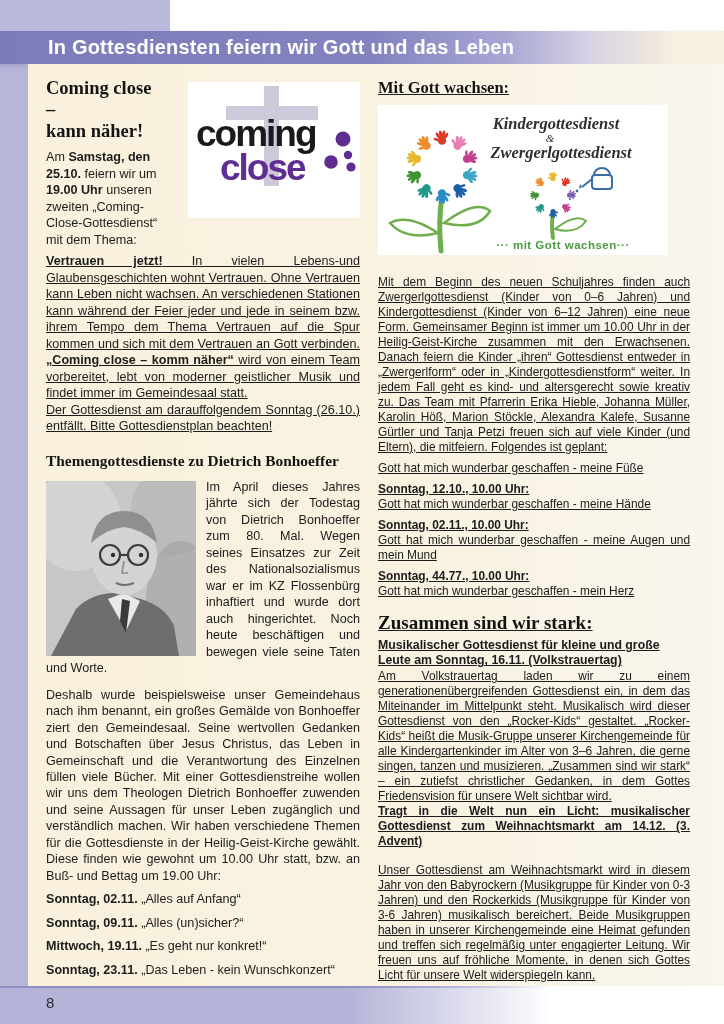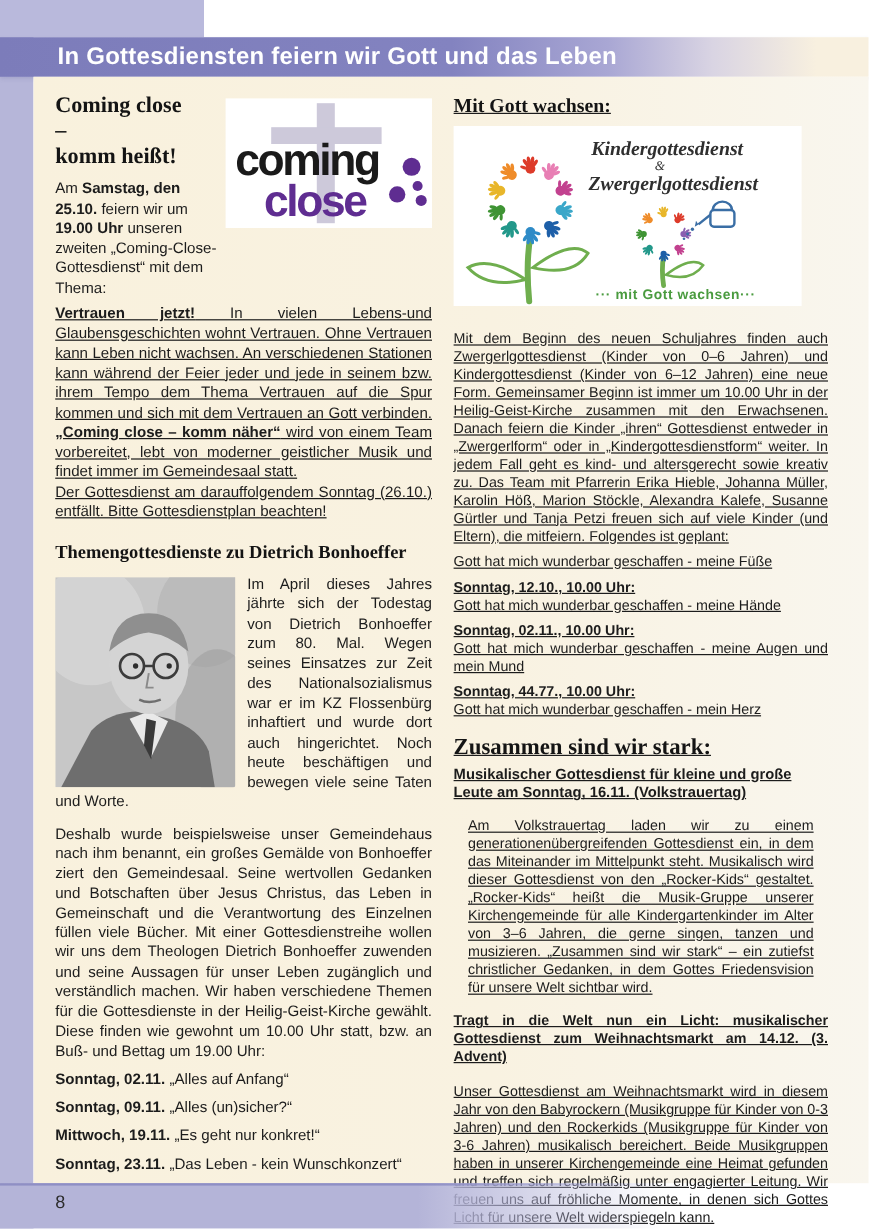--- a/index.html
+++ b/index.html
@@ -36,37 +36,37 @@
   .block{display:block;}
 
   h2,h3{font-family:"Liberation Serif",serif;color:#141414;}
   .cc-title{font-size:18.5px;line-height:1.16;margin:0 0 7px;font-weight:bold;}
   .bon-title{font-size:15.4px;margin:16px 0 8px;font-weight:bold;}
   .grow-title{font-size:16.5px;margin:0 0 6px;font-weight:bold;}
   .stark-title{font-size:19px;margin:12px 0 3px;font-weight:bold;}
   .hinweis-title{font-size:18.5px;margin:24px 0 5px;font-weight:bold;}
 
   
-  .logo-box{float:right;width:172px;height:108px;margin:4px 0 8px 24px;background:#ffffff;}
+  .logo-box{float:right;width:172px;height:136px;margin:4px 0 8px 24px;background:#ffffff;}
   .cc-head{width:138px;}
   .cc-body{clear:both;margin-top:5px;text-decoration:underline;}
   .cc-body .block{margin-top:0;}
 
   
   .bon-photo{float:left;width:150px;height:175px;margin:2px 10px 4px 0;display:block;}
   .bon-row{overflow:hidden;}
   .deshalb{clear:both;margin-top:10px;}
   .date-row{margin-top:7px;}
 
   
   .grow-box{width:290px;height:150px;background:#ffffff;margin:2px 0 8px;}
   .sched-row{margin-top:6px;}
   .sub-bold{font-weight:bold;font-size:12.3px;line-height:1.28;}
   .hl{font-weight:bold;margin:0 0 14px;}
-  .stark-body1{margin:12px;}
+  .stark-body1{margin:0;}
   .body2{margin-top:0;}
   .mitbeginn{margin-top:20px;}
 </style>
 </head>
 <body>
 
 <div class="page">
 
   <div class="corner-block"></div>
   <div class="left-rail"></div>
@@ -100,21 +100,21 @@
             <text x="32" y="98" font-family="Liberation Sans, sans-serif" font-weight="bold" font-size="37" letter-spacing="-2" fill="#5f2d91">close</text>
             <g fill="#5f2d91">
               <circle cx="155" cy="57" r="7.5"></circle>
               <circle cx="160" cy="73" r="4.2"></circle>
               <circle cx="143" cy="80" r="6.8"></circle>
               <circle cx="163" cy="85" r="4.6"></circle>
             </g>
           </svg>
         </div>
         <div class="cc-head">
-          <h2 class="cc-title"><span>Coming close –</span><br><span>komm heißt!</span></h2>
+          <h2 class="cc-title"><span>Coming close –</span><br><span>kann näher!</span></h2>
           <p class="intro"><span>Am </span><b>Samstag, den 25.10.</b><span> feiern wir um </span><b>19.00 Uhr</b><span> unseren zweiten „Coming-Close-Gottesdienst“ mit dem Thema:</span></p>
         </div>
         <p class="just cc-body"><b>Vertrauen jetzt!</b><span> In vielen Lebens-und Glaubensgeschichten wohnt Vertrauen. Ohne Vertrauen kann Leben nicht wachsen. An verschiedenen Stationen kann während der Feier jeder und jede in seinem bzw. ihrem Tempo dem Thema Vertrauen auf die Spur kommen und sich mit dem Vertrauen an Gott verbinden. </span><b>„Coming close – komm näher“</b><span> wird von einem Team vorbereitet, lebt von moderner geistlicher Musik und findet immer im Gemeindesaal statt.</span><span class="block">Der Gottesdienst am darauffolgendem Sonntag (26.10.) entfällt. Bitte Gottesdienstplan beachten!</span></p>
       </section>
 
       <section>
         <h3 class="bon-title">Themengottesdienste zu Dietrich Bonhoeffer</h3>
         <div class="bon-row">
           <svg class="bon-photo" viewBox="0 0 150 175">
             <rect width="150" height="175" fill="#c7c7c7"></rect>

